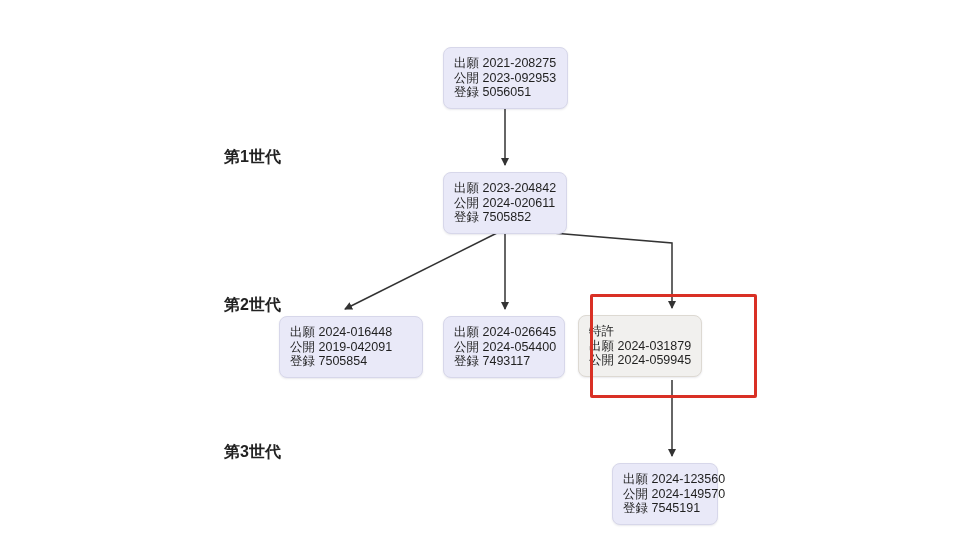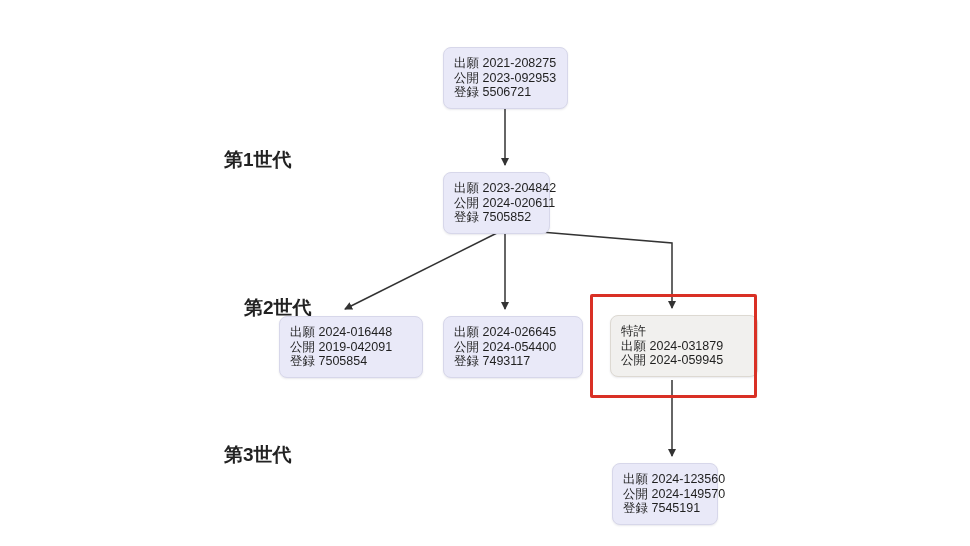--- a/index.html
+++ b/index.html
@@ -42,21 +42,21 @@
     white-space: nowrap;
     color: var(--text);
   }
   .node .line { display: block; }
   .node.highlight {
     background: var(--highlight-bg);
     border-color: var(--highlight-border);
   }
   .gen-label {
     position: absolute;
-    font-size: 19px;
+    font-size: 16px;
     font-weight: bold;
     color: #222;
     white-space: nowrap;
   }
   .annotation-rect {
     position: absolute;
     border: 3px solid var(--annotation-red);
     border-radius: 2px;
     background: transparent;
   }
@@ -73,48 +73,48 @@
       </marker>
     </defs>
     <path d="M505,104 L505,165" stroke="#333333" stroke-width="1.5" fill="none" marker-end="url(#arrowhead)"></path>
     <path d="M505,229 L345,309" stroke="#333333" stroke-width="1.5" fill="none" marker-end="url(#arrowhead)"></path>
     <path d="M505,229 L505,309" stroke="#333333" stroke-width="1.5" fill="none" marker-end="url(#arrowhead)"></path>
     <path d="M505,229 L672,243 L672,308" stroke="#333333" stroke-width="1.5" fill="none" marker-end="url(#arrowhead)"></path>
     <path d="M672,380 L672,456" stroke="#333333" stroke-width="1.5" fill="none" marker-end="url(#arrowhead)"></path>
   </svg>
 
   <div class="gen-label" style="left:224px; top:147px;">第1世代</div>
-  <div class="gen-label" style="left:224px; top:295px;margin-left:20px;">第2世代</div>
+  <div class="gen-label" style="left:224px; top:295px;">第2世代</div>
   <div class="gen-label" style="left:224px; top:442px;">第3世代</div>
 
   <div class="node" style="left:443px; top:47px; width:125px;">
     <span class="line">出願 2021-208275</span>
     <span class="line">公開 2023-092953</span>
-    <span class="line">登録 5506721</span>
+    <span class="line">登録 5056051</span>
   </div>
 
-  <div class="node" style="left:443px; top:172px; width:107px;">
+  <div class="node" style="left:443px; top:172px; width:124px;">
     <span class="line">出願 2023-204842</span>
     <span class="line">公開 2024-020611</span>
     <span class="line">登録 7505852</span>
   </div>
 
   <div class="node" style="left:279px; top:316px; width:144px;">
     <span class="line">出願 2024-016448</span>
     <span class="line">公開 2019-042091</span>
     <span class="line">登録 7505854</span>
   </div>
 
-  <div class="node" style="left:443px; top:316px; width:140px;">
+  <div class="node" style="left:443px; top:316px; width:122px;">
     <span class="line">出願 2024-026645</span>
     <span class="line">公開 2024-054400</span>
     <span class="line">登録 7493117</span>
   </div>
 
-  <div class="node highlight" style="left:610px; top:315px; width:148px;">
+  <div class="node highlight" style="left:578px; top:315px; width:124px;">
     <span class="line">特許</span>
     <span class="line">出願 2024-031879</span>
     <span class="line">公開 2024-059945</span>
   </div>
 
   <div class="annotation-rect" style="left:590px; top:294px; width:167px; height:104px;"></div>
 
   <div class="node" style="left:612px; top:463px; width:106px;">
     <span class="line">出願 2024-123560</span>
     <span class="line">公開 2024-149570</span>

